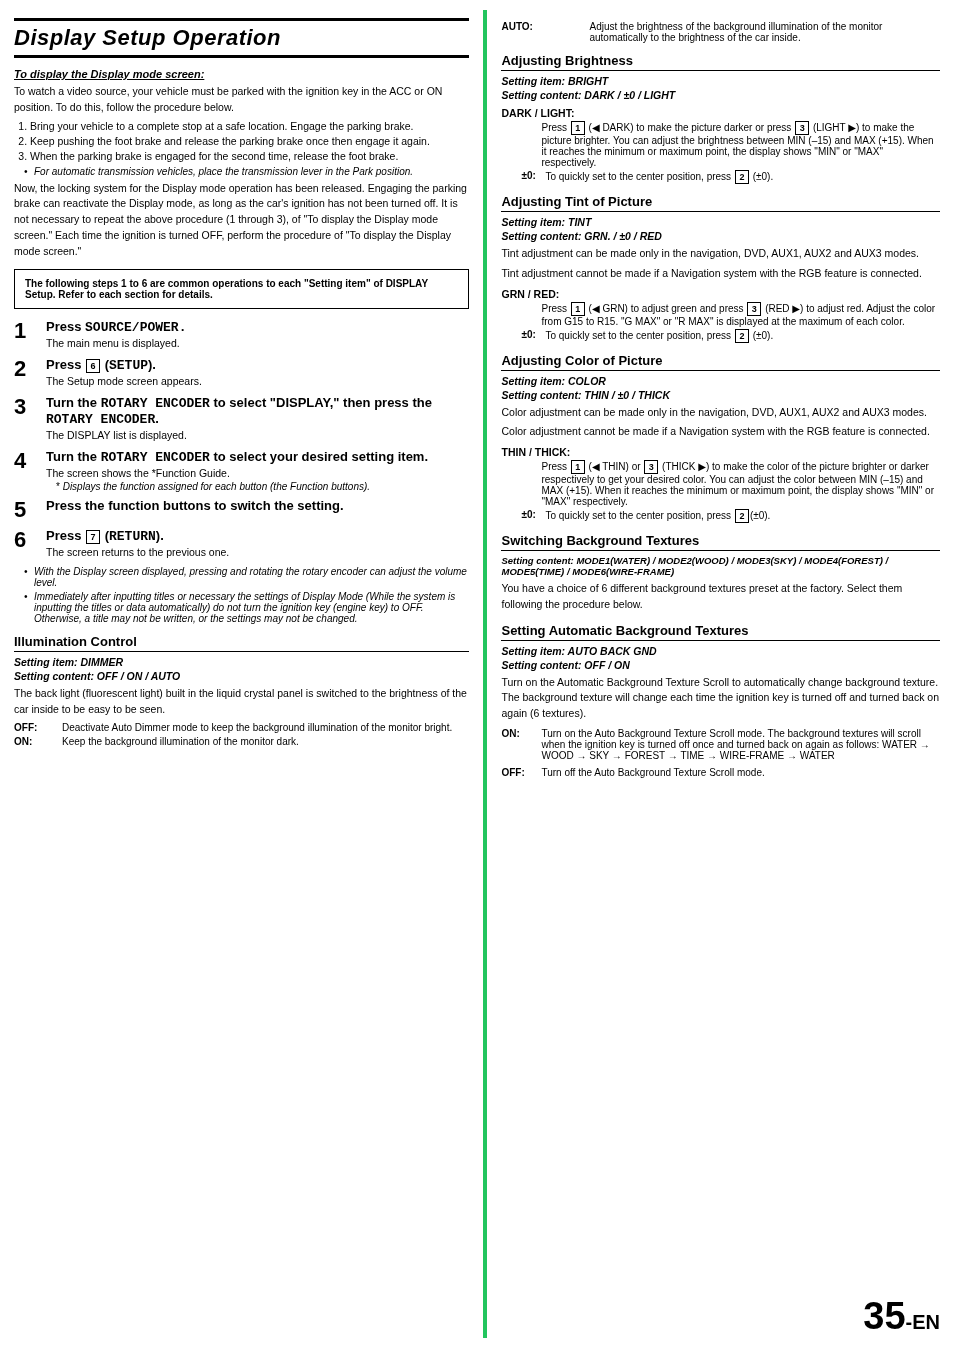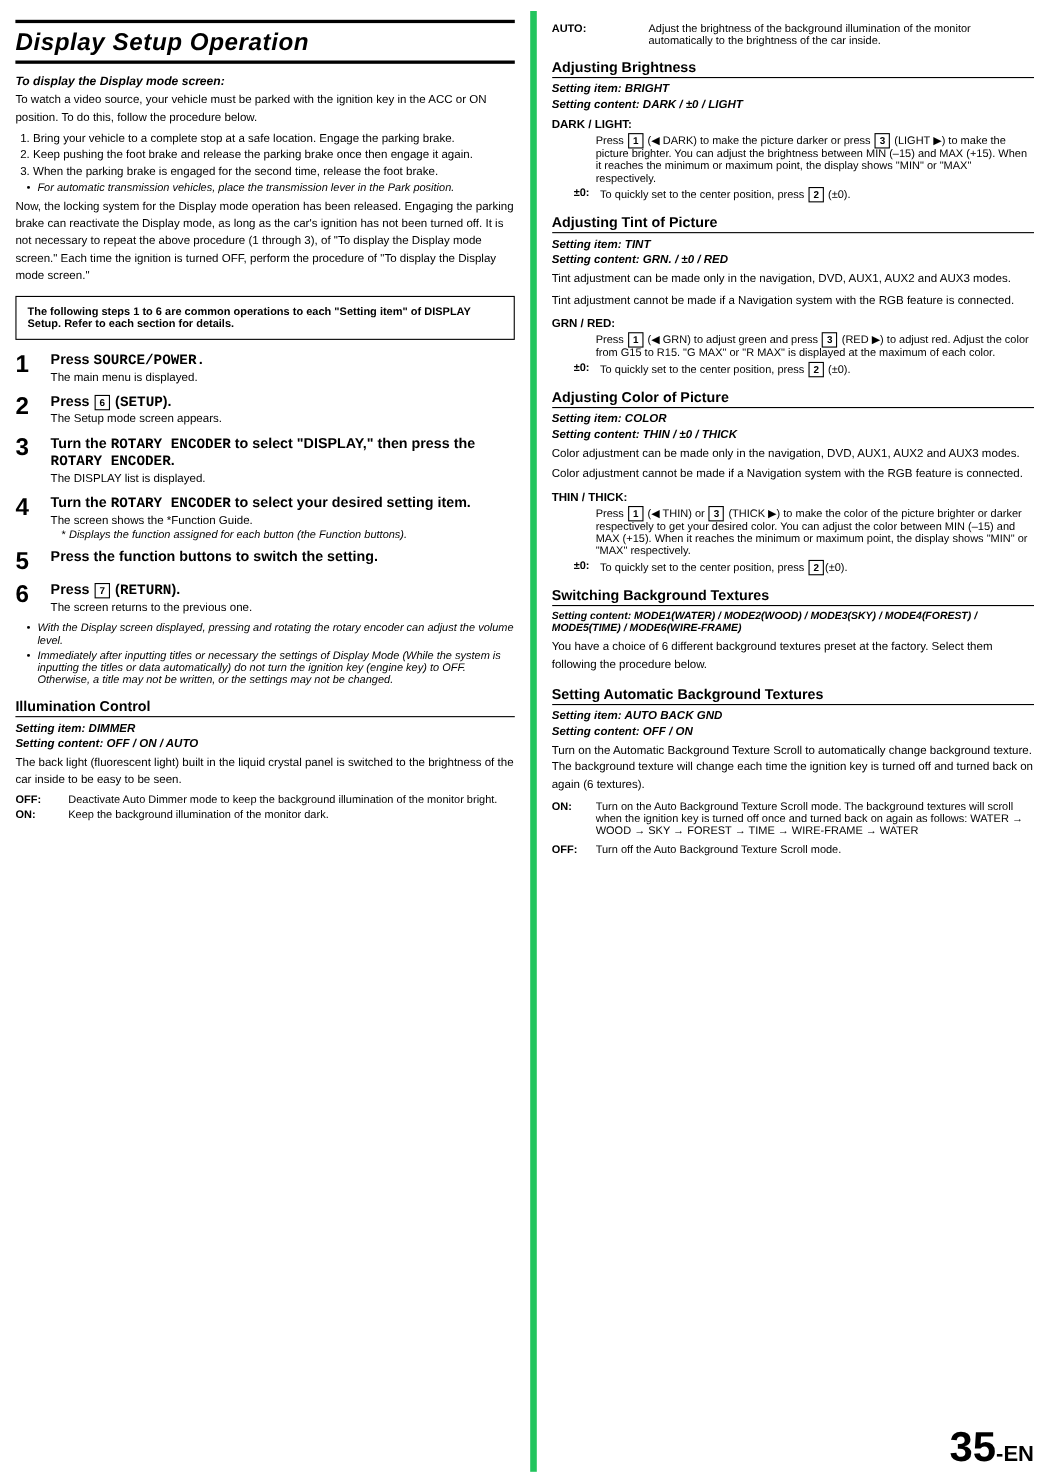--- a/index.html
+++ b/index.html
@@ -19,21 +19,21 @@
       position: relative;
     }
     .main-content {
       display: flex;
       width: 100%;
       padding: 10px 0;
     }
     .left-col {
       width: 516px;
       padding: 8px 14px;
-      border-right: 6px solid #22c55e;
+      border-right: 4px solid #22c55e;
     }
     .right-col {
       width: 494px;
       padding: 8px 14px;
     }
     .page-title {
       font-size: 22px;
       font-weight: bold;
       font-style: italic;
       border-bottom: 3px solid #000;
@@ -47,20 +47,21 @@
       padding: 8px 10px;
       margin: 10px 0;
       font-size: 10px;
     }
     .box-info p { font-weight: bold; }
     .step-header {
       font-style: italic;
       font-weight: bold;
       font-size: 11px;
       margin: 8px 0 4px 0;
+      text-decoration: underline;
     }
     .step-block {
       display: flex;
       align-items: flex-start;
       margin: 6px 0;
     }
     .step-num {
       font-size: 22px;
       font-weight: bold;
       min-width: 28px;

